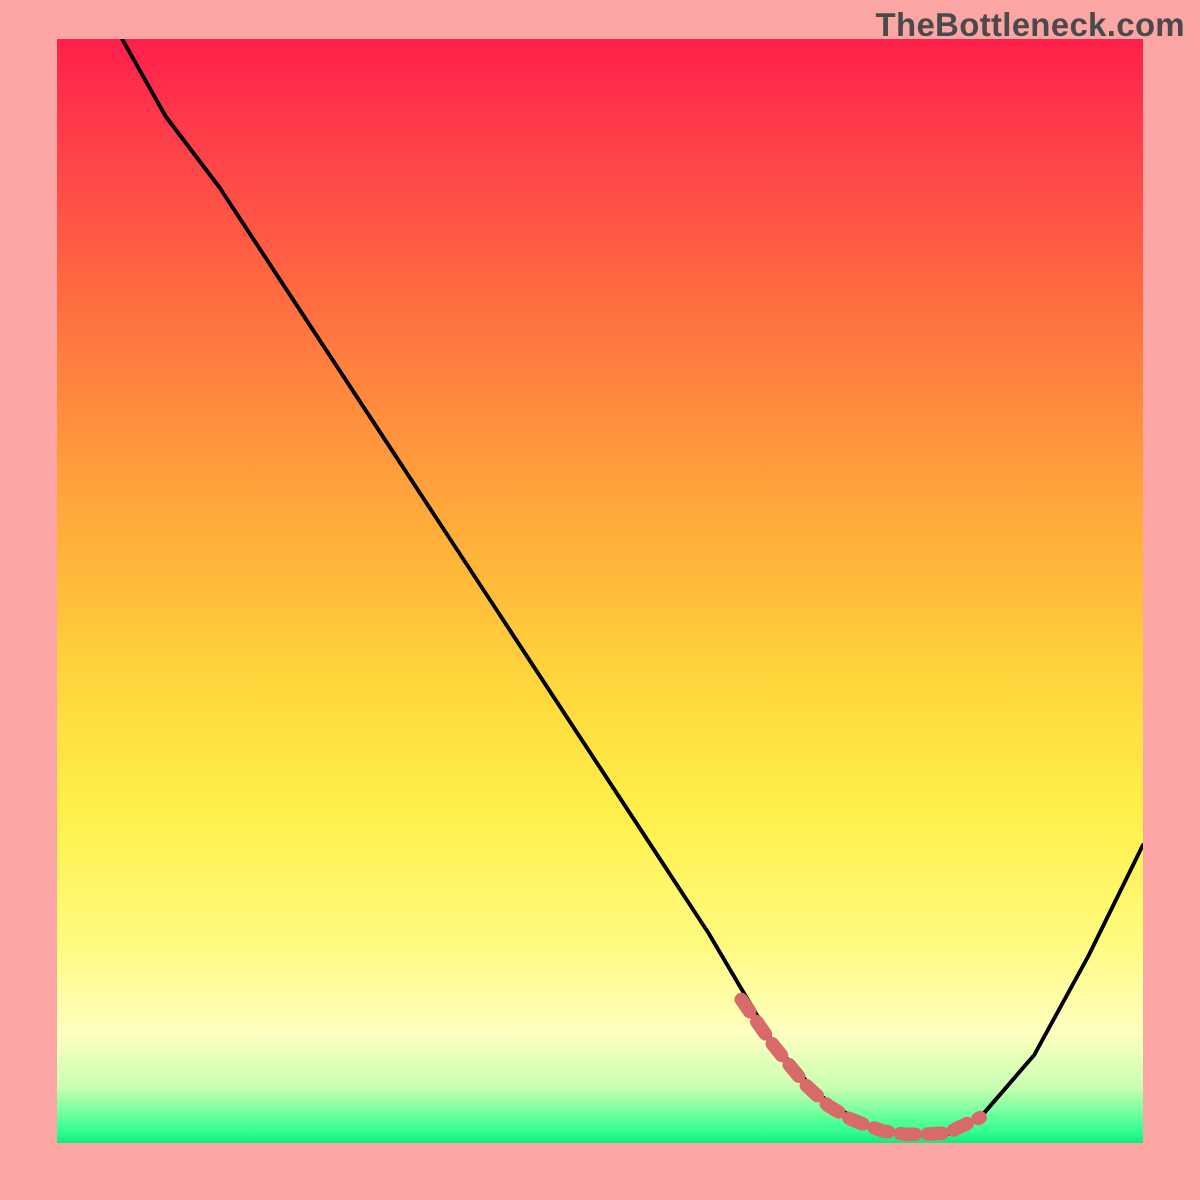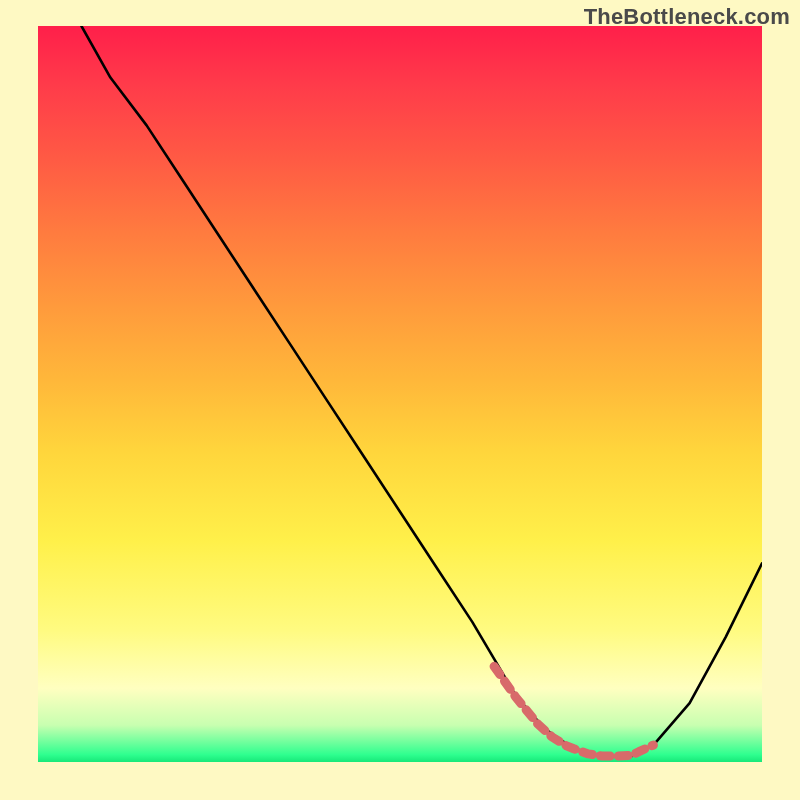--- a/index.html
+++ b/index.html
@@ -8,21 +8,21 @@
     width: 800px;
     height: 800px;
     background: #000;
     overflow: hidden;
     font-family: Arial, Helvetica, sans-serif;
   }
   .frame {
     position: relative;
     width: 800px;
     height: 800px;
-    background: #fef9c3;
+    background: #fca5a5;
   }
   .watermark {
     position: absolute;
     top: 4px;
     right: 10px;
     color: #4a4a4a;
     font-size: 22px;
     font-weight: 600;
     letter-spacing: 0.2px;
     z-index: 5;

